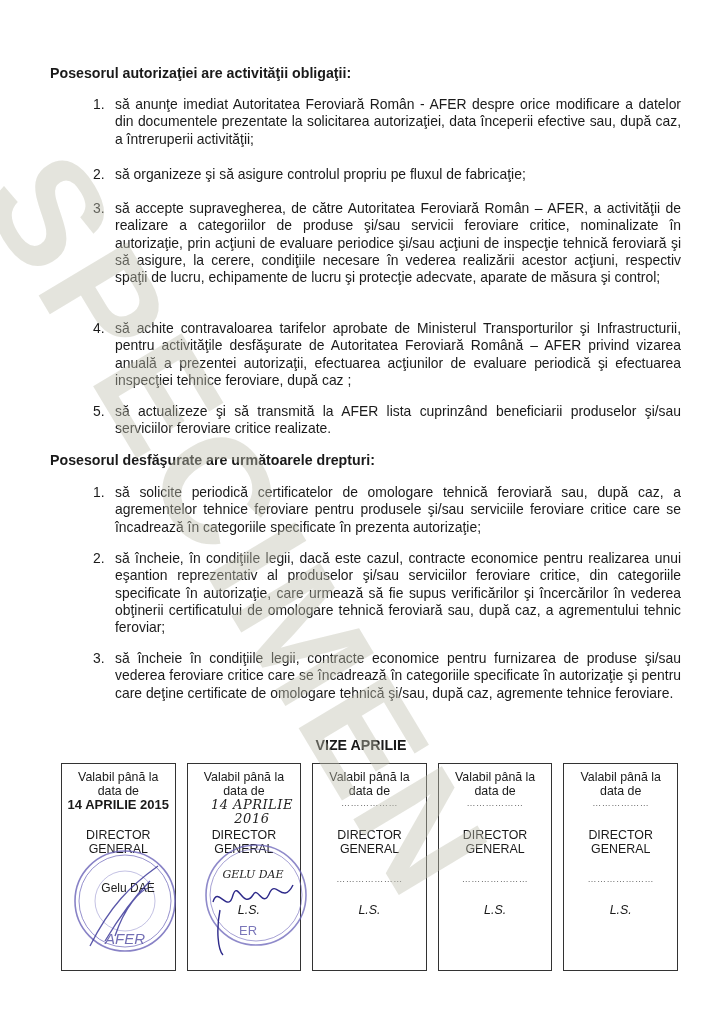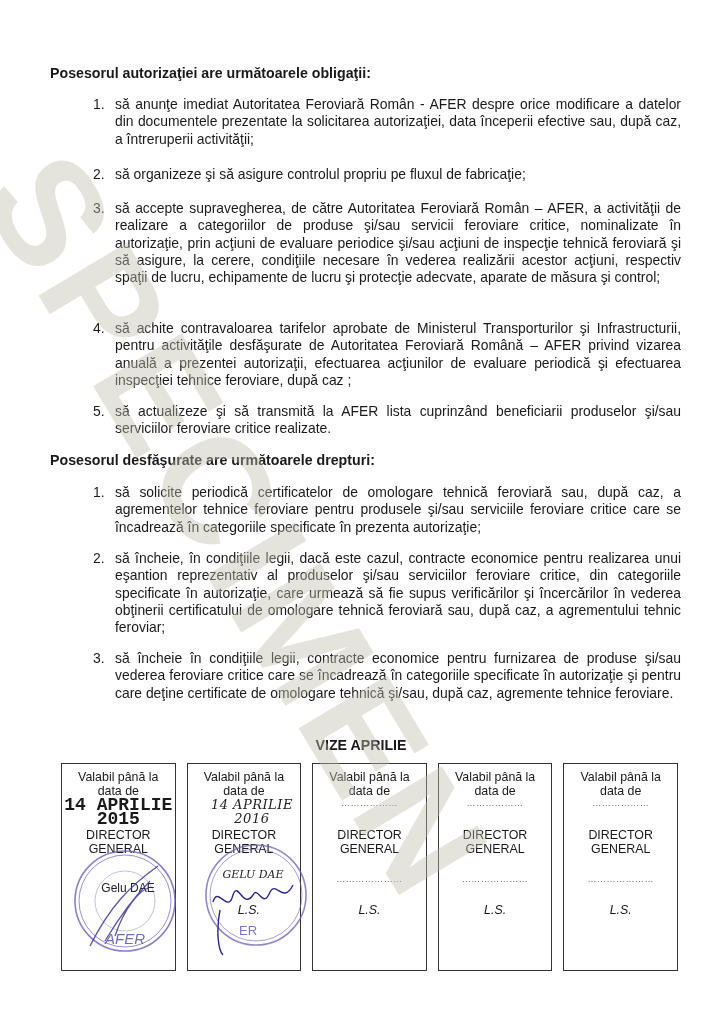--- a/index.html
+++ b/index.html
@@ -18,21 +18,21 @@
   .vize-title {
     position: absolute; left: 0; width: 722px; top: 737px; text-align: center;
     font-weight: bold; font-size: 14.2px;
   }
   .vize-table { position: absolute; left: 61px; top: 763px; width: 617px; height: 208px; display: flex; gap: 11px; }
   .vize-cell {
     flex: 1; border: 1.3px solid #333; box-sizing: border-box; position: relative;
     text-align: center; font-size: 12.4px; line-height: 14px;
   }
   .cell-valid { position: absolute; top: 6px; left: 0; right: 0; }
-  .cell-date-bold { font-weight: bold; font-size: 18px; font-family: Liberation Mono, monospace; }
+  .cell-date-bold { font-weight: bold; font-size: 13px; }
   .cell-date-hand {
     font-family: "DejaVu Serif", serif; font-style: italic; color: #222; font-size: 13px; letter-spacing: 0.5px; margin-left: 16px;
   }
   .cell-dots { color: #666; font-size: 9px; letter-spacing: 0.5px; line-height: 10px; }
   .cell-director { position: absolute; top: 64px; left: 0; right: 0; }
   .cell-dots2 { position: absolute; top: 108px; left: 0; right: 0; color: #666; font-size: 9px; letter-spacing: 0.5px; }
   .cell-ls { position: absolute; top: 139px; left: 0; right: 0; font-style: italic; }
   .watermark {
     position: absolute; left: 92px; top: 128px; width: 700px; height: 160px;
     transform-origin: 0 0; transform: rotate(59deg);
@@ -40,21 +40,21 @@
     color: rgba(190, 190, 175, 0.42); letter-spacing: 6px; white-space: nowrap;
     pointer-events: none; line-height: 160px;
   }
   .stamp { position: absolute; pointer-events: none; }
 </style>
 </head>
 <body>
 
 <div class="page">
 
-  <div class="section-heading" style="top:65px;">Posesorul autorizaţiei are următoarele obligaţii:</div>
+  <div class="section-heading" style="top:65px;">Posesorul autorizaţiei are activităţii obligaţii:</div>
 
   <div class="list" style="top:96px;">
     <div class="item">
       <span class="num">1.</span>
       <span class="txt">să anunţe imediat Autoritatea Feroviară Român - AFER despre orice modificare a datelor din documentele prezentate la solicitarea autorizaţiei, data începerii efective sau, după caz, a întreruperii activităţii;</span>
     </div>
   </div>
   <div class="list" style="top:166px;">
     <div class="item">
       <span class="num">2.</span>

